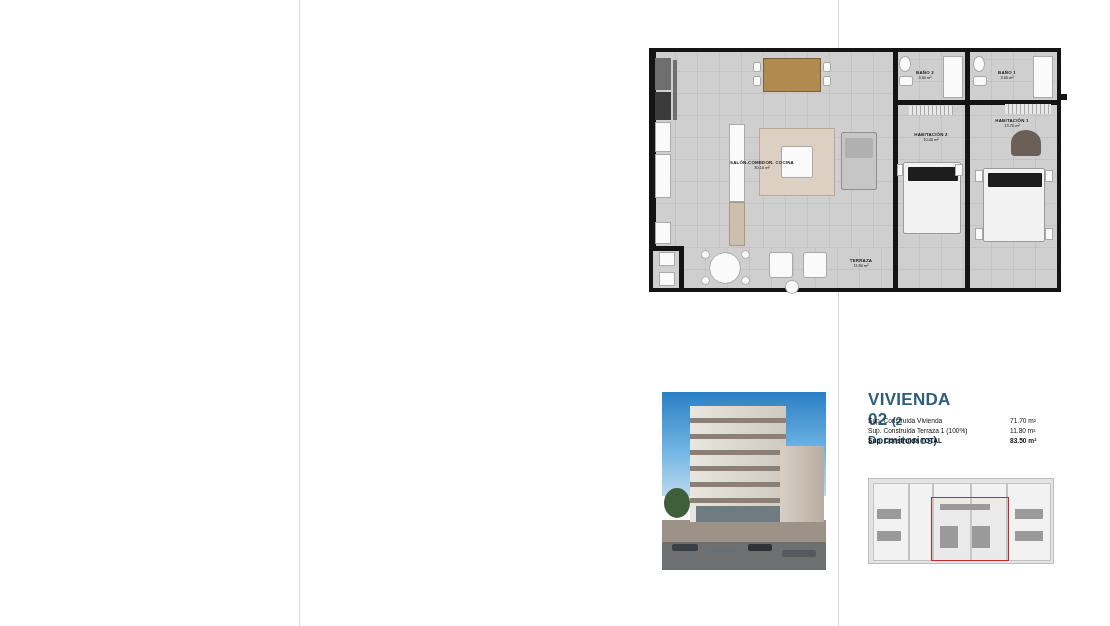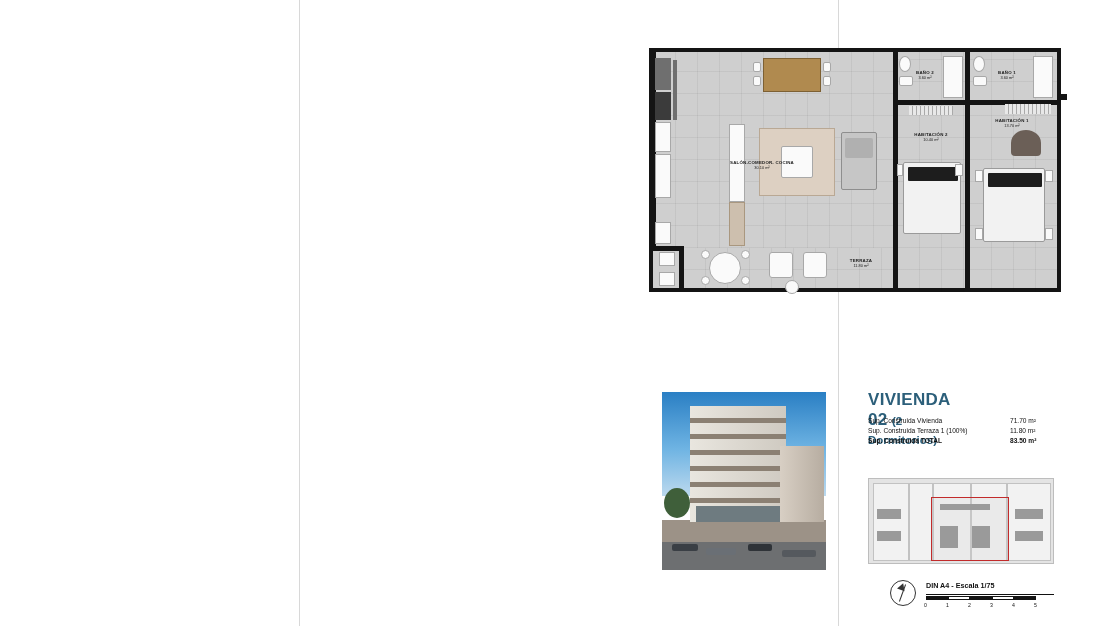--- a/index.html
+++ b/index.html
@@ -240,30 +240,14 @@
     <div class="kdk" style="left:8px;top:52px;width:24px;height:10px;"></div>
     <div class="kdk" style="left:146px;top:30px;width:28px;height:10px;"></div>
     <div class="kdk" style="left:146px;top:52px;width:28px;height:10px;"></div>
     <div class="khl" style="left:62px;top:18px;width:76px;height:62px;">
       <div class="kdk" style="left:8px;top:28px;width:18px;height:22px;"></div>
       <div class="kdk" style="left:40px;top:28px;width:18px;height:22px;"></div>
       <div class="kdk" style="left:8px;top:6px;width:50px;height:6px;"></div>
     </div>
   </div>
 
-  <div class="scale">
-    <div class="north"></div>
-    <div class="scaletext">DIN A4 - Escala 1/75</div>
-    <div class="rule"></div>
-    <div class="bar" style="left:36px;width:22px;background:#141414;"></div>
-    <div class="bar" style="left:58px;width:22px;background:#ffffff;border:1px solid #141414;box-sizing:border-box;"></div>
-    <div class="bar" style="left:80px;width:22px;background:#141414;"></div>
-    <div class="bar" style="left:102px;width:22px;background:#ffffff;border:1px solid #141414;box-sizing:border-box;"></div>
-    <div class="bar" style="left:124px;width:22px;background:#141414;"></div>
-    <div class="tick" style="left:34px;">0</div>
-    <div class="tick" style="left:56px;">1</div>
-    <div class="tick" style="left:78px;">2</div>
-    <div class="tick" style="left:100px;">3</div>
-    <div class="tick" style="left:122px;">4</div>
-    <div class="tick" style="left:144px;">5</div>
-  </div>
 
 </div>
 
 </body></html>

